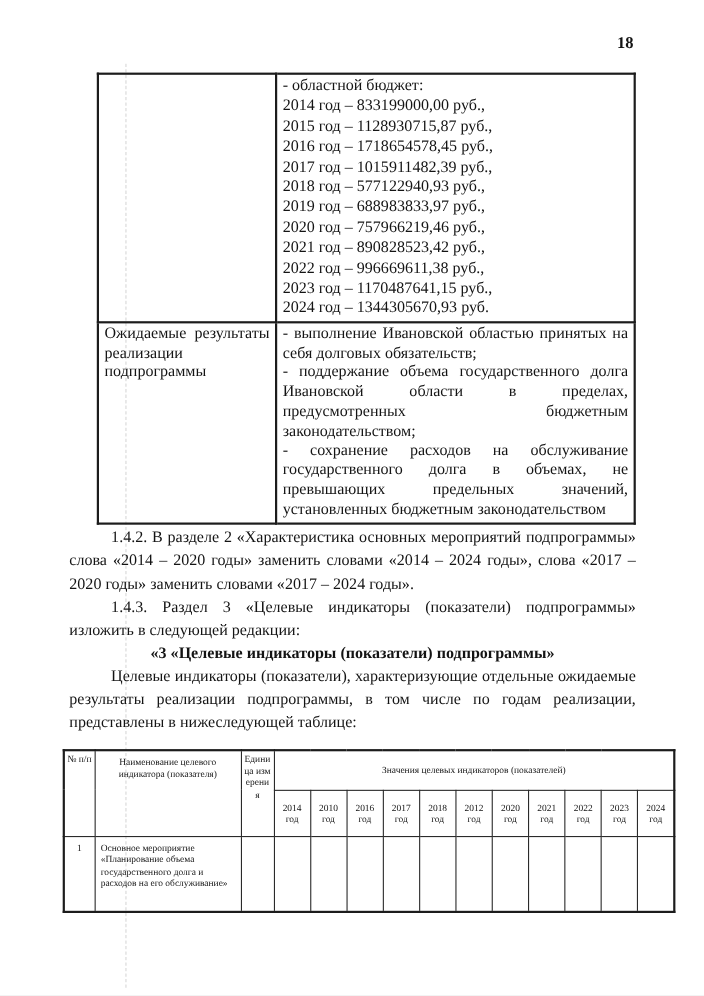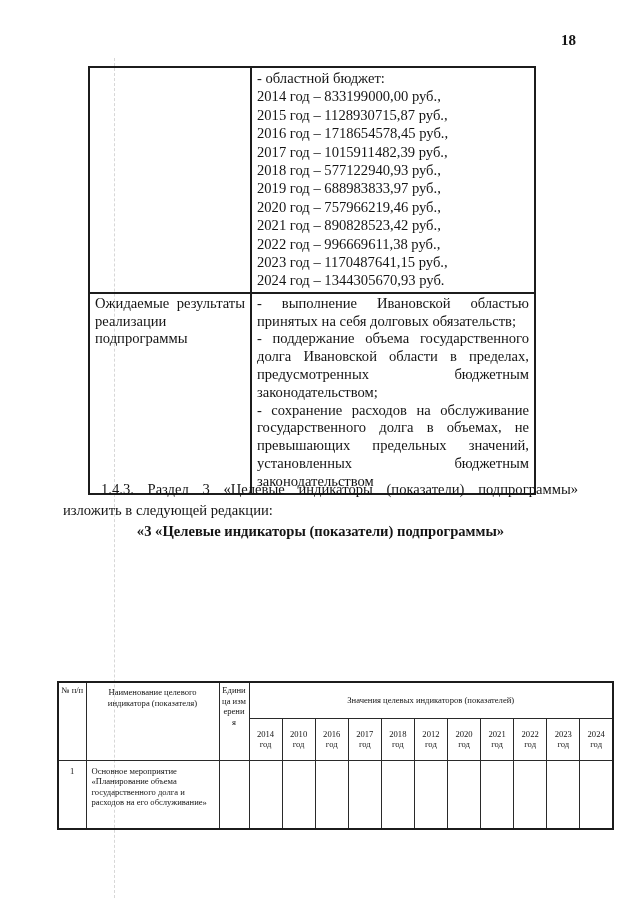--- a/index.html
+++ b/index.html
@@ -16,21 +16,21 @@
   .scan-artifact {
     position: absolute; left: 114px; top: 58px; height: 840px; width: 0;
     border-left: 1px dashed #c2c2c2; opacity: .65;
   }
   .page-number {
     position: absolute; top: 32px; right: 64px;
     font-size: 15px; font-weight: bold;
   }
   
   .t1 {
-    position: absolute; top: 66px; left: 88px; width: 448px;
+    position: absolute; top: 66px; left: 88px; width: 490px;
     border-collapse: collapse; table-layout: fixed;
     font-size: 14.6px;
   }
   .t1 td { border: 2px solid #1c1c1c; vertical-align: top; padding: 1px 5px 2px 5px; }
   .t1 col.c-label { width: 162px; }
   .t1 .r1 td { height: 224px; }
   .t1 .r1 .cell-lines .line { line-height: 18.4px; white-space: nowrap; }
   .t1 .r2 td { height: 179px; }
   .t1 .r2 { line-height: 17.8px; }
   .t1 .label-cell { text-align: justify; margin-left: 44px; }
@@ -103,22 +103,24 @@
               <div class="item">- выполнение Ивановской областью принятых на себя долговых обязательств;</div>
               <div class="item">- поддержание объема государственного долга Ивановской области в пределах, предусмотренных бюджетным законодательством;</div>
               <div class="item">- сохранение расходов на обслуживание государственного долга в объемах, не превышающих предельных значений, установленных бюджетным законодательством</div>
             </div>
       </td>
     </tr>
   </tbody>
     </table>
 
   <div class="bodytext">
+    <p>1.4.2. В разделе 2 «Характеристика основных мероприятий подпрограммы» слова «2014 – 2020 годы» заменить словами «2014 – 2024 годы», слова «2017 – 2020 годы» заменить словами «2017 – 2024 годы».</p>
     <p>1.4.3. Раздел 3 «Целевые индикаторы (показатели) подпрограммы» изложить в следующей редакции:</p>
     <p class="heading">«3 «Целевые индикаторы (показатели) подпрограммы»</p>
+    <p>Целевые индикаторы (показатели), характеризующие отдельные ожидаемые результаты реализации подпрограммы, в том числе по годам реализации, представлены в нижеследующей таблице:</p>
   </div>
 
   <table class="t2">
     <colgroup>
       <col class="c-num">
         <col class="c-name">
         <col class="c-unit">
       <col>
         <col>
         <col>

